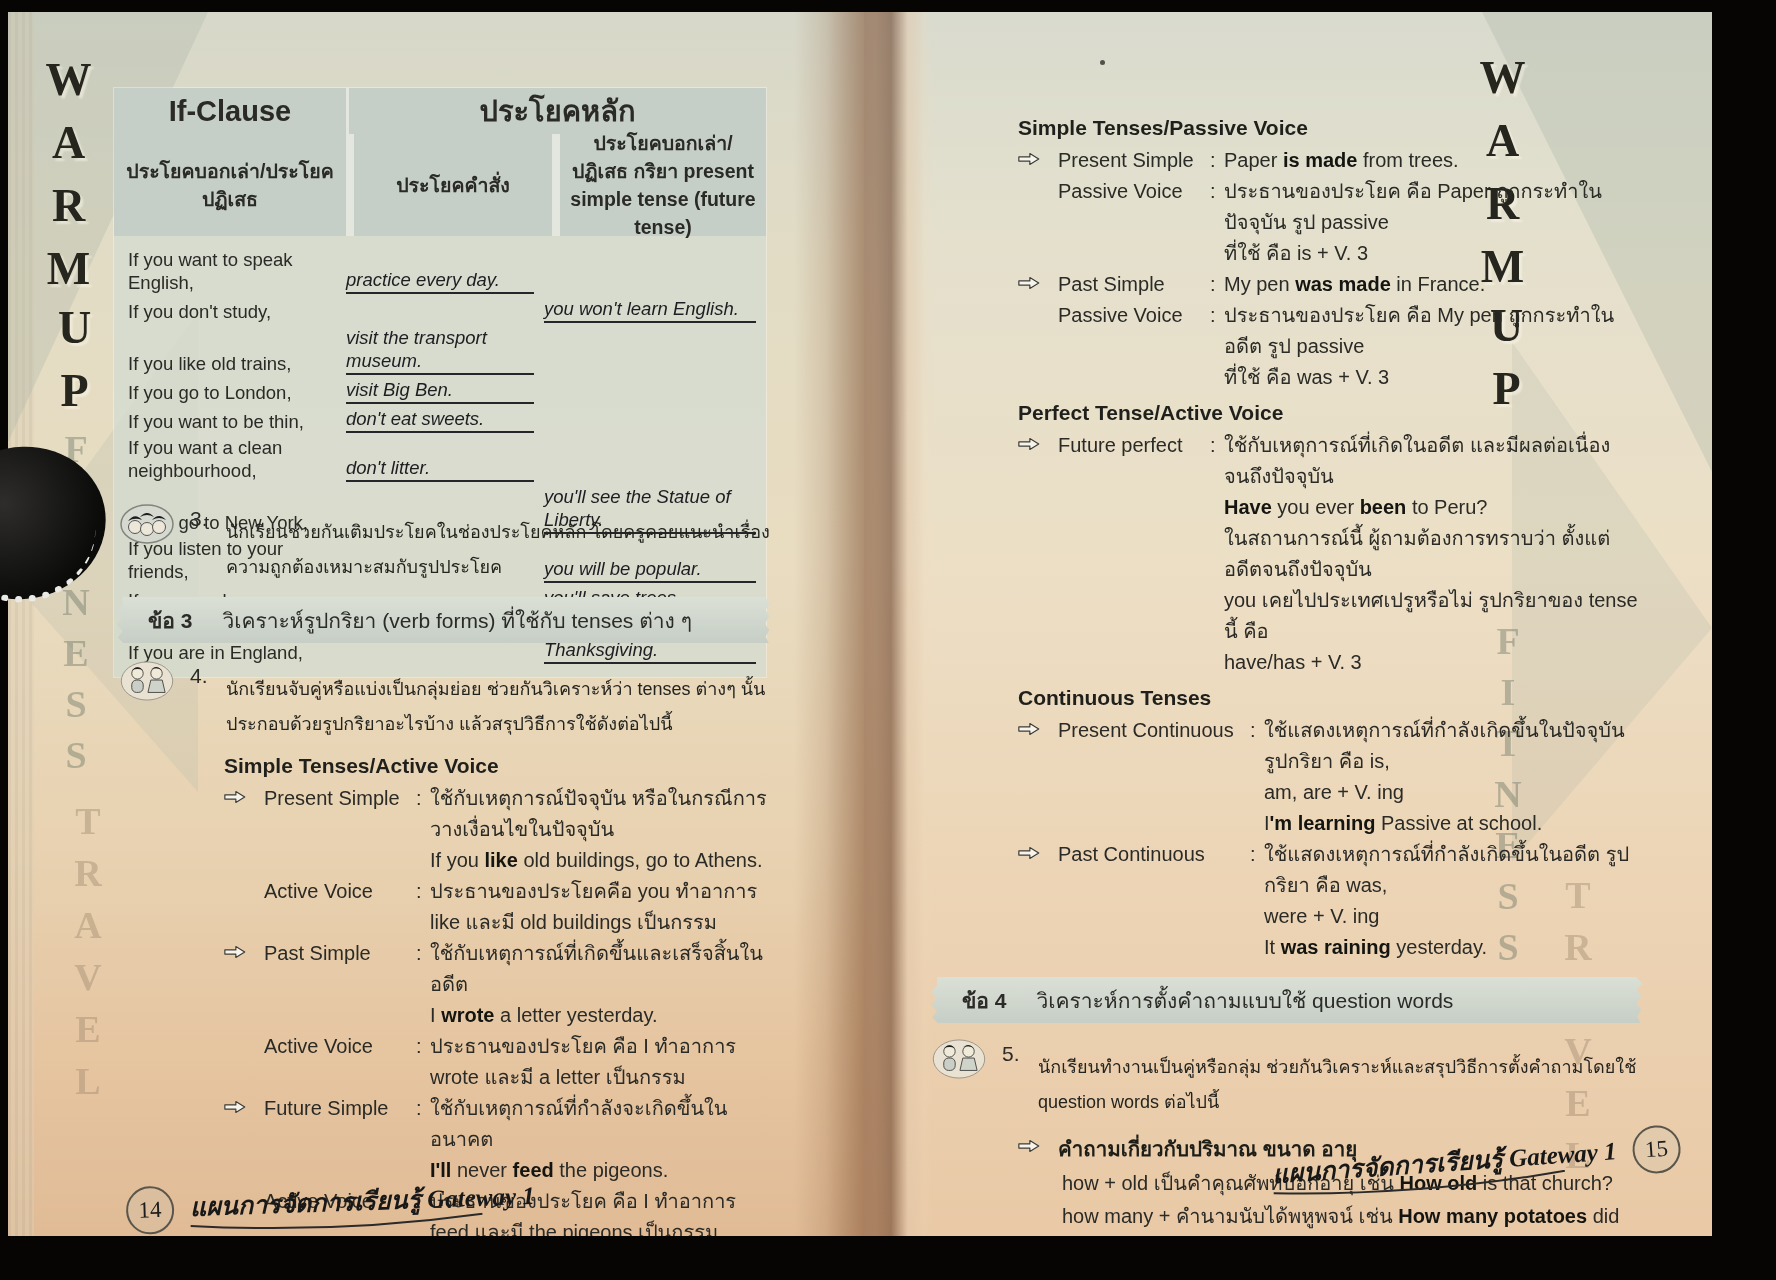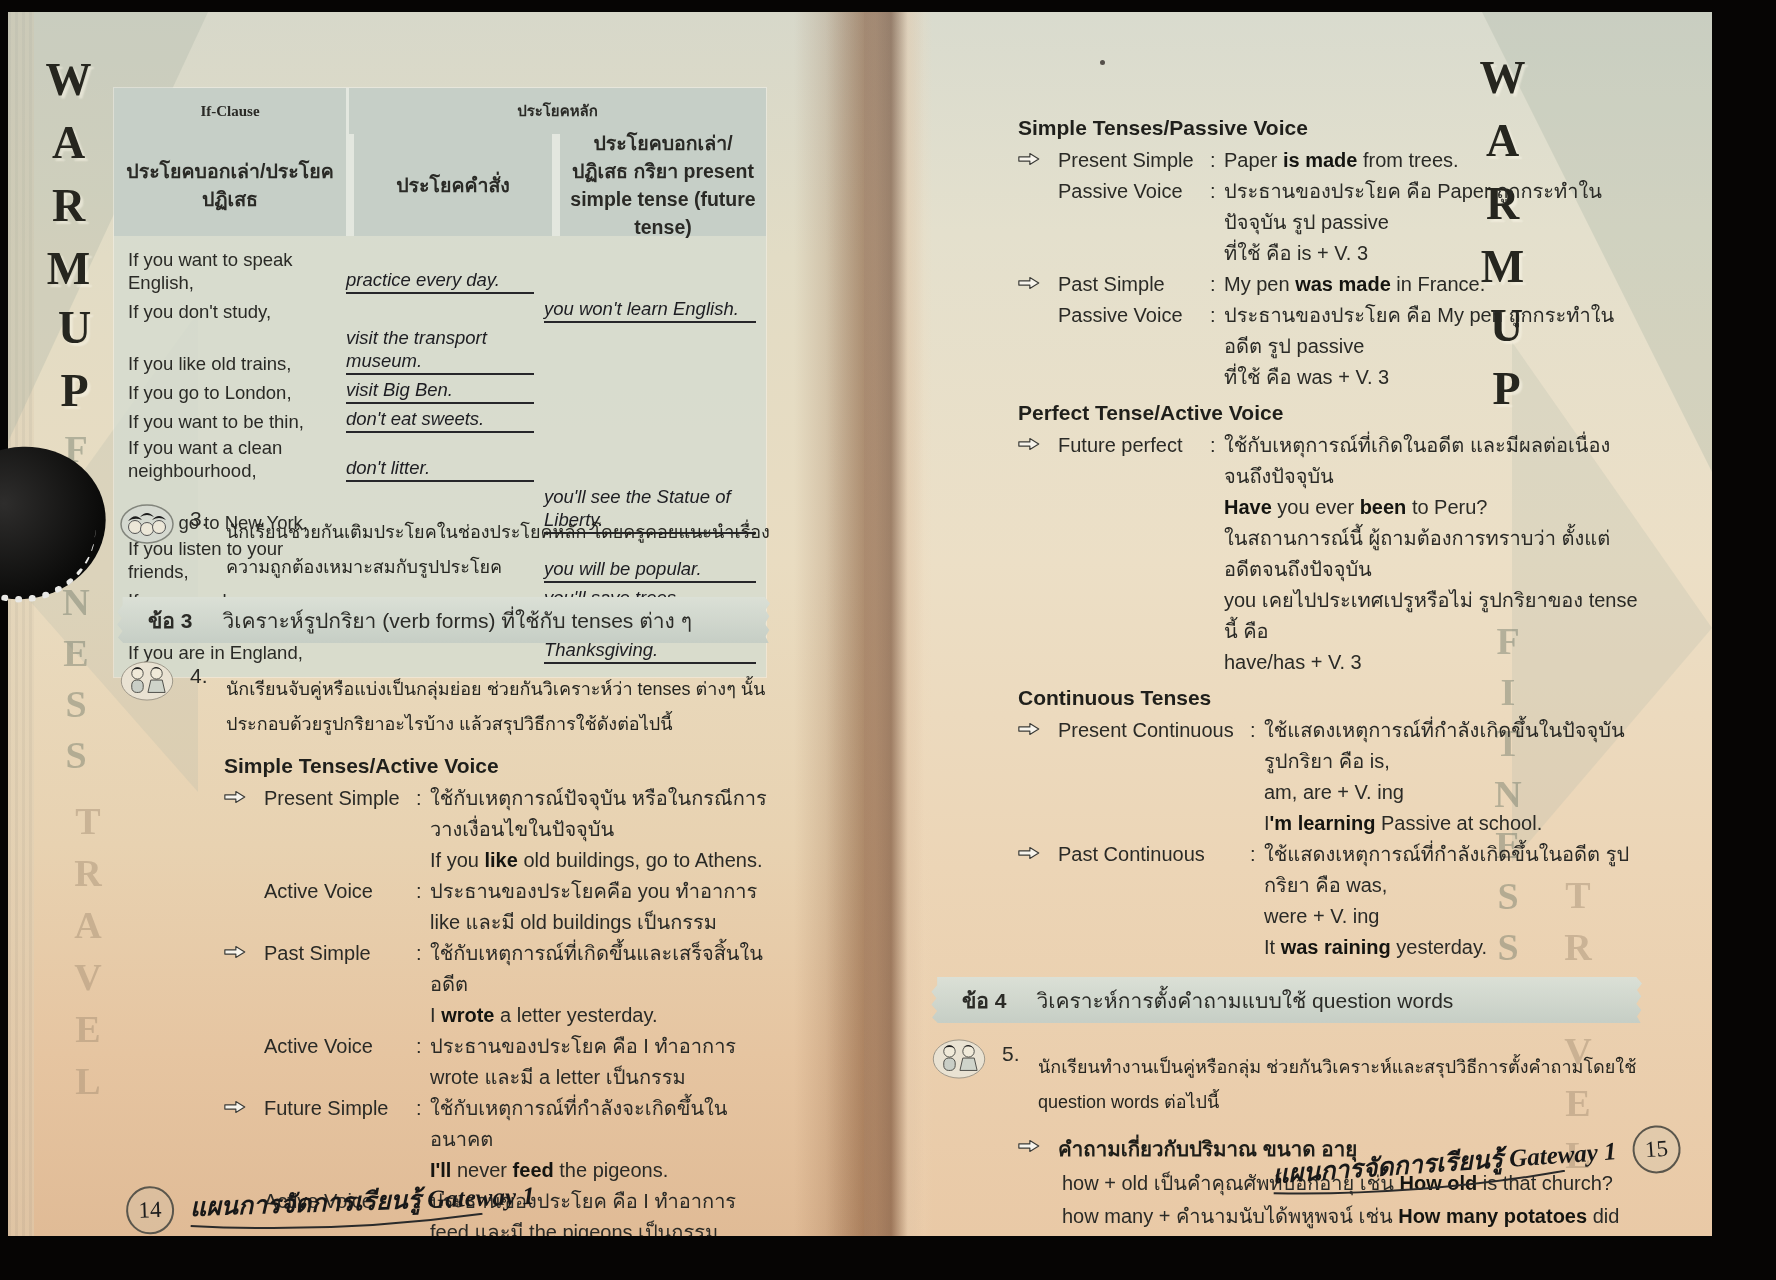--- a/index.html
+++ b/index.html
@@ -32,21 +32,21 @@
   
   .vword{position:absolute;writing-mode:vertical-rl;text-orientation:upright;
     font-family:"Liberation Serif",serif;font-weight:bold;}
   .warm{font-size:46px;letter-spacing:12px;color:#26261f;text-shadow:3px 3px 2px rgba(250,246,232,.55);}
   .fitness{font-size:38px;letter-spacing:9px;color:rgba(98,110,96,.40);}
   .travel{font-size:38px;letter-spacing:10px;color:rgba(158,136,110,.42);}
   
   .gtable{position:absolute;left:106px;top:76px;width:652px;background:rgba(213,221,209,.78);
     box-shadow:0 0 0 1px rgba(255,255,255,.35);}
   .thead1{display:grid;grid-template-columns:232px 1fr;gap:3px;background:rgba(230,234,226,.8);}
-  .thead1 div{background:#c6cfc7;font-weight:bold;font-size:15px;display:flex;align-items:center;justify-content:center;height:46px;font-family:Liberation Serif, serif;}
+  .thead1 div{background:#c6cfc7;font-weight:bold;font-size:29px;display:flex;align-items:center;justify-content:center;height:46px;}
   .thead2{display:grid;grid-template-columns:232px 198px 1fr;gap:8px;background:rgba(230,234,226,.8);}
   .thead2 div{background:#c6cfc7;font-weight:bold;font-size:19.5px;display:flex;align-items:center;justify-content:center;
     text-align:center;height:102px;padding:0 10px;line-height:28px;}
   .tbody{padding:10px 0 12px;}
   .trow{display:grid;grid-template-columns:232px 198px 1fr;align-items:end;padding:1.5px 0;min-height:25px;}
   .tc{font-size:18.5px;line-height:23px;}
   .tc1{padding-left:14px;}
   .tc2{padding-right:10px;}
   .tc3{padding-right:10px;}
   .answer{font-style:italic;border-bottom:2px solid #26262a;padding-bottom:1px;width:100%;color:#1d1d22;}

